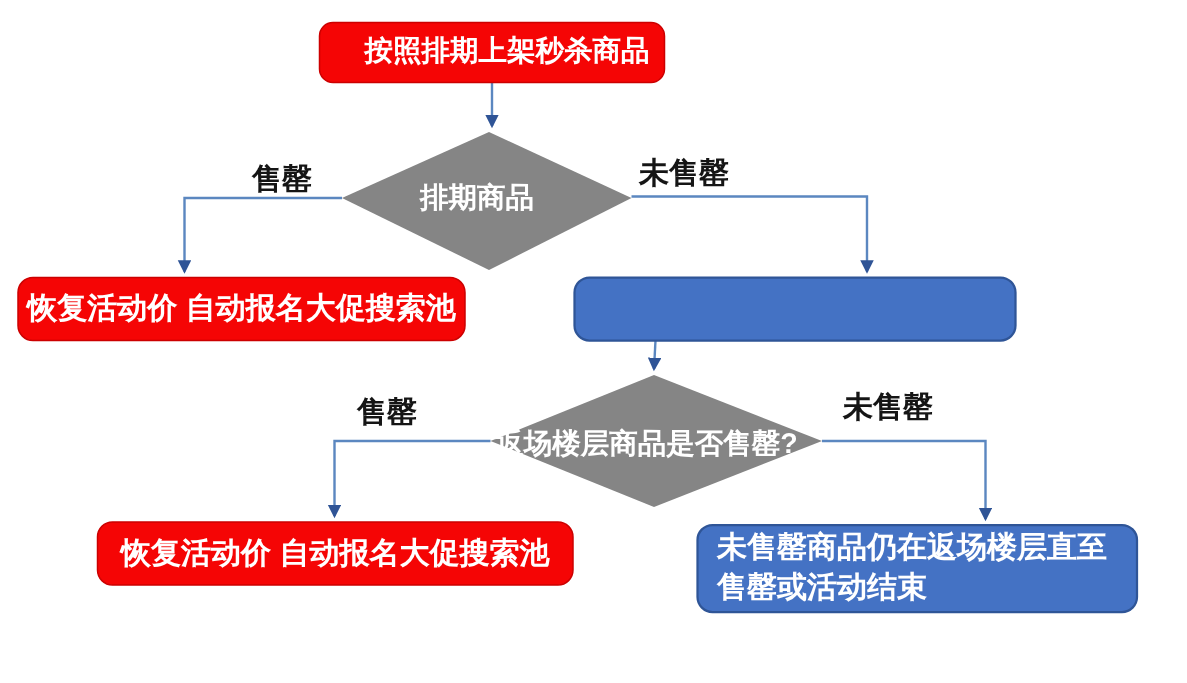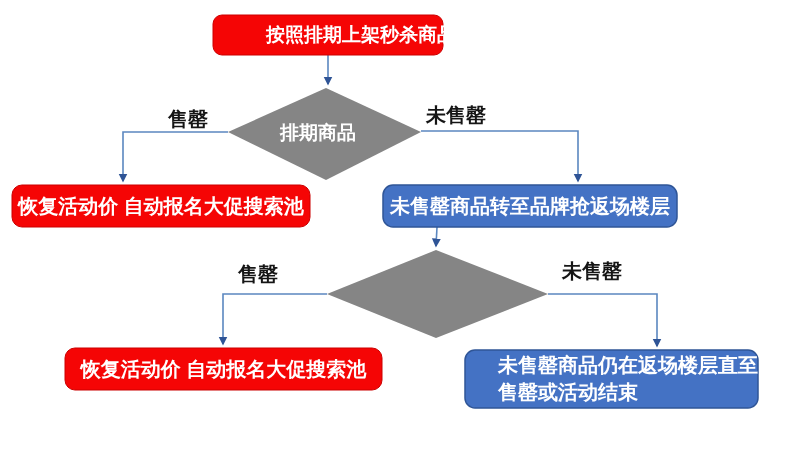--- a/index.html
+++ b/index.html
@@ -52,34 +52,37 @@
 
     <rect x="383" y="185" width="294" height="42" rx="10" stroke="#2f5597" stroke-width="1.5" fill="#4472c4"></rect>
 
     <polygon points="436,250 548,294 436,338 327,294" fill="#858585"></polygon>
 
     <rect x="65" y="348" width="317" height="42" rx="10" stroke="#cc0000" stroke-width="1" fill="#f50505"></rect>
 
     <rect x="465" y="350" width="293" height="58" rx="10" stroke="#2f5597" stroke-width="1.5" fill="#4472c4"></rect>
   </svg>
 
-  <div class="overlay node-text start-text" style="left:226px;top:15px;width:230px;height:40px;padding-left:40px;">按照排期上架秒杀商品</div>
+  <div class="overlay node-text start-text" style="left:203px;top:15px;width:230px;height:40px;padding-left:40px;">按照排期上架秒杀商品</div>
 
   <div class="overlay diamond-text" style="left:228px;top:106px;width:180px;height:52px;">
     <span>排期商品</span>
   </div>
 
   <div class="overlay node-text" style="left:12px;top:185px;width:298px;height:42px;">恢复活动价 自动报名大促搜索池</div>
 
-  <div class="overlay node-text" style="left:383px;top:185px;width:294px;height:42px;">未售罄商品转至品牌抢返场楼层</div>
 
+  <div class="overlay diamond-text" style="left:327px;top:271px;width:208px;height:50px;">
+    <span>返场楼层商</span>
+    <span>品是否售罄?</span>
+  </div>
 
   <div class="overlay node-text" style="left:65px;top:348px;width:317px;height:42px;">恢复活动价 自动报名大促搜索池</div>
 
-  <div class="overlay node-text wrap-text" style="left:465px;top:350px;width:293px;height:58px;margin-left:20px;">未售罄商品仍在返场楼层直至售罄或活动结束</div>
+  <div class="overlay node-text wrap-text" style="left:465px;top:350px;width:293px;height:58px;">未售罄商品仍在返场楼层直至售罄或活动结束</div>
 
   <div class="edge-label" style="left:168px;top:106px;width:64px;">售罄</div>
 
   <div class="edge-label" style="left:426px;top:102px;width:74px;">未售罄</div>
 
   <div class="edge-label" style="left:238px;top:261px;width:50px;">售罄</div>
 
   <div class="edge-label" style="left:562px;top:258px;width:78px;">未售罄</div>
 
 </div>

